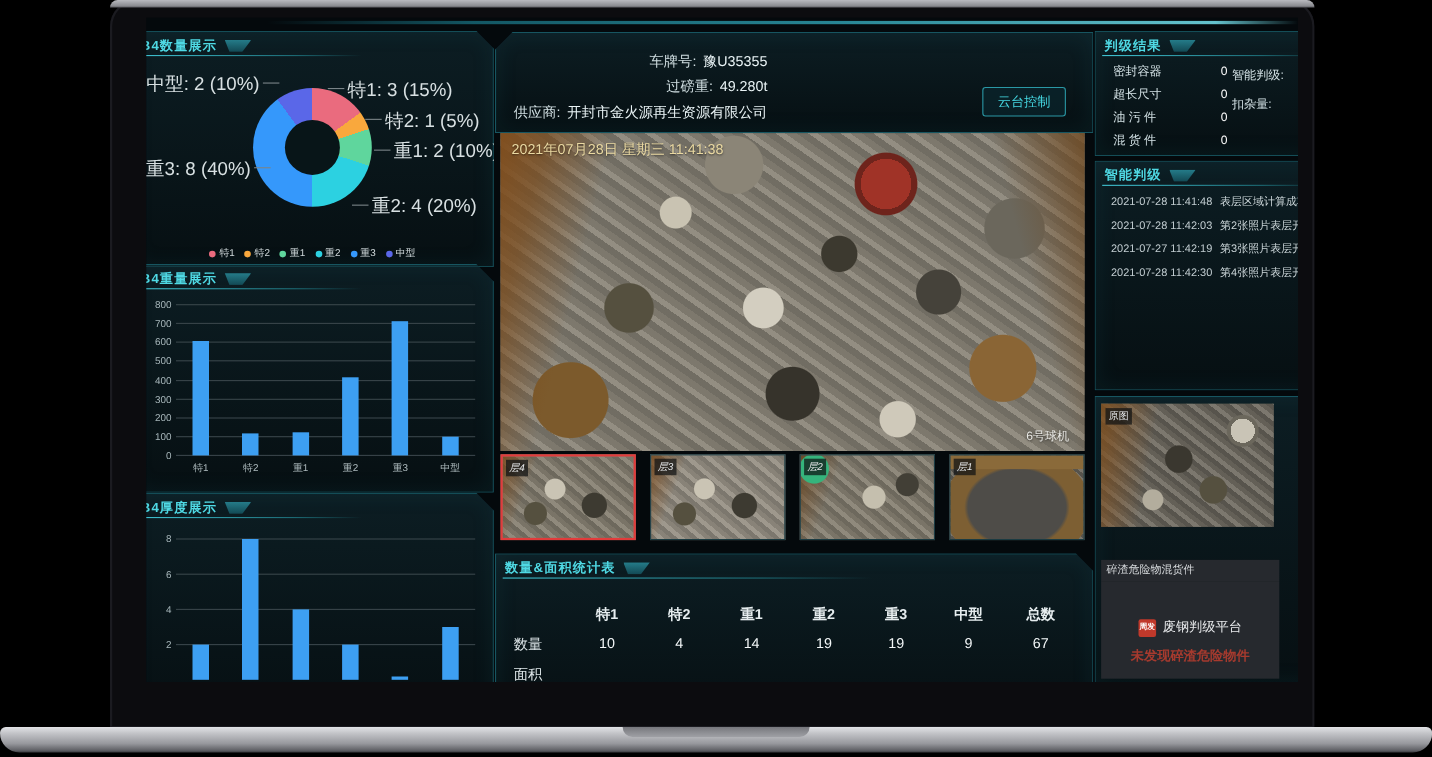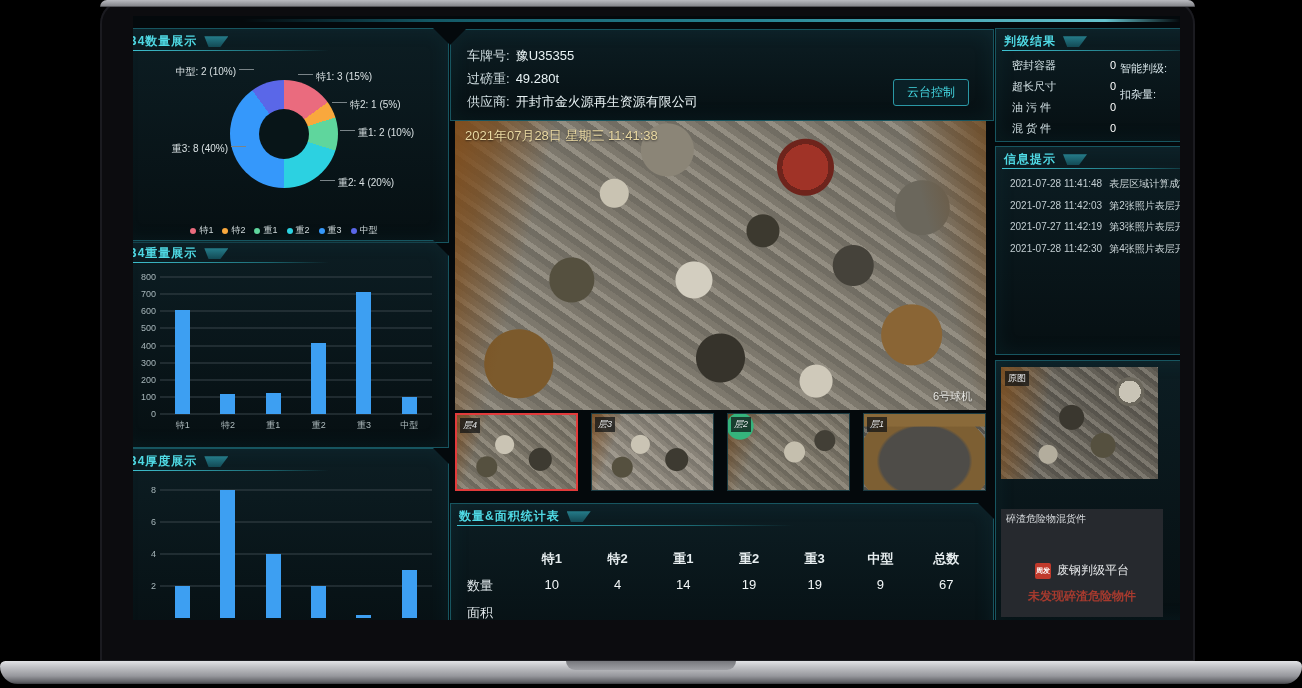--- a/index.html
+++ b/index.html
@@ -29,21 +29,21 @@
   .panel-head::after{content:"";position:absolute;left:6px;top:21px;width:62%;height:1px;
        background:linear-gradient(90deg,#3fc3d2,#1b6872 70%,rgba(0,0,0,0));}
   .panel-title{position:absolute;left:8px;top:4px;color:#4fd9e4;font-size:12px;font-weight:bold;
        letter-spacing:1px;white-space:nowrap;}
   .panel-title i{display:inline-block;width:24px;height:11px;margin-left:7px;vertical-align:middle;
        background:linear-gradient(#2a8e9d,#14525e);clip-path:polygon(0 0,100% 0,66% 100%,18% 100%);opacity:.85;}
 
   
   .donut{position:absolute;left:110px;top:51px;width:108px;height:108px;border-radius:50%;}
   .donut-hole{position:absolute;left:139px;top:80px;width:50px;height:50px;border-radius:50%;background:#081518;}
-  .dlabel{position:absolute;font-size:10px;color:#d8e0e2;white-space:nowrap;}
+  .dlabel{position:absolute;font-size:17px;color:#d8e0e2;white-space:nowrap;}
   .dlabel.rt::before,.dlabel.lt::after{content:"";display:inline-block;width:15px;height:5px;
        border-top:1px solid #7a8488;vertical-align:middle;}
   .dlabel.rt::before{margin-right:3px;}
   .dlabel.lt::after{margin-left:3px;}
   .dl0{left:178px;top:41px;}  .dl1{left:212px;top:69px;}
   .dl2{left:220px;top:97px;}  .dl3{left:200px;top:147px;}
   .dl4{left:2px;top:113px;width:124px;text-align:right;}
   .dl5{left:6px;top:36px;width:128px;text-align:right;}
   .legend{position:absolute;left:0;right:0;bottom:5px;display:flex;justify-content:center;gap:9px;}
   .lg-item{display:inline-flex;align-items:center;gap:3px;cursor:pointer;}
@@ -57,21 +57,21 @@
   .gline{position:absolute;left:0;right:0;height:1px;background:#39454a;transform:translateY(.5px);}
   .gtick{position:absolute;left:-32px;width:28px;text-align:right;font-size:9px;font-weight:normal;
        color:#a7b6ba;transform:translateY(50%);}
   .bars{position:absolute;left:0;right:0;top:0;bottom:0;display:flex;}
   .bwrap{position:relative;flex:1;display:flex;align-items:flex-end;justify-content:center;height:100%;}
   .bar{display:block;width:15px;}
   .bcat{position:absolute;top:100%;margin-top:5px;left:0;right:0;text-align:center;
        font-size:9px;font-weight:normal;color:#aebbbe;}
 
   
-  .v-rows{position:absolute;left:16px;top:14px;}
+  .v-rows{position:absolute;left:16px;top:14px;text-align:right;}
   .v-row{font-size:13px;line-height:23px;color:#e9f3f5;}
   .v-row b{font-weight:normal;color:#cfdde0;margin-right:6px;}
   .ptz-btn{position:absolute;right:24px;bottom:14px;padding:4px 13px;font-size:12px;color:#45d7e2;
        background:rgba(10,40,48,.6);border:1px solid #2a98a5;border-radius:3px;cursor:pointer;}
 
   
   .photo{position:absolute;left:322px;top:105px;width:531px;height:289px;background-color:#8a857a;
     background-image:
       linear-gradient(104deg,rgba(128,76,26,.95) 0%,rgba(122,74,26,.7) 7%,rgba(122,74,26,0) 17%),
       linear-gradient(255deg,rgba(110,70,28,.8) 0%,rgba(110,70,28,0) 14%),
@@ -388,21 +388,21 @@
               <span class="g-label">混 货 件</span>
               <span class="g-val">0</span>
             </div>
           </div>
         <span class="side-label side-0">智能判级:</span>
         <span class="side-label side-1">扣杂量:</span>
       </section>
 
       <section class="panel p-msgs">
         <div class="panel-head">
-          <span class="panel-title"><span>信息提示</span><i></i></span>
+          <span class="panel-title"><span>智能判级</span><i></i></span>
         </div>
         <div class="msg-list" id="msg-list">
             <div class="msg-row">
               <b class="msg-time">2021-07-28 11:41:48</b>
               <span class="msg-text">表层区域计算成功</span>
             </div>
             <div class="msg-row">
               <b class="msg-time">2021-07-28 11:42:03</b>
               <span class="msg-text">第2张照片表层开始计算</span>
             </div>

